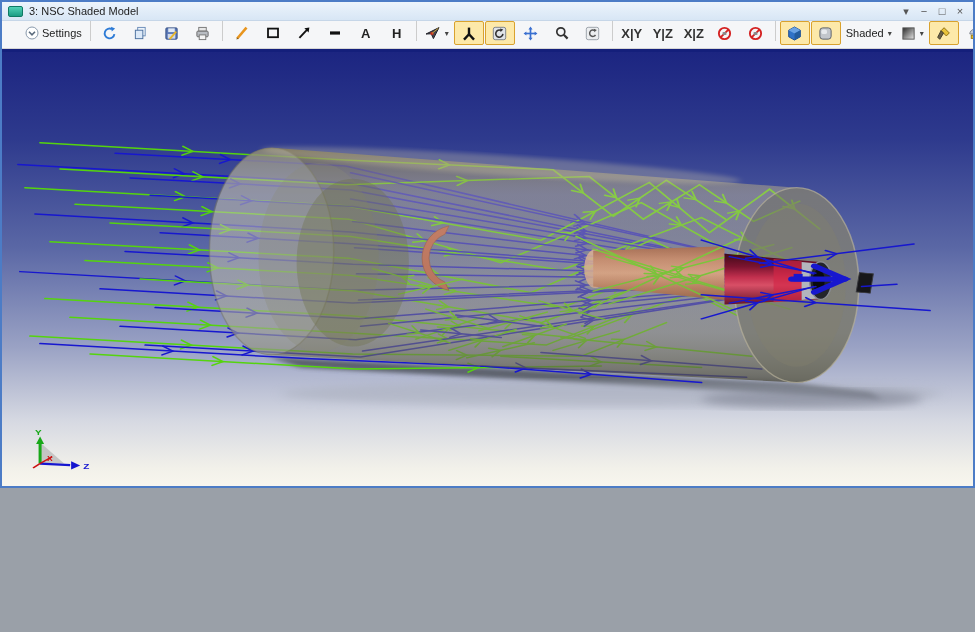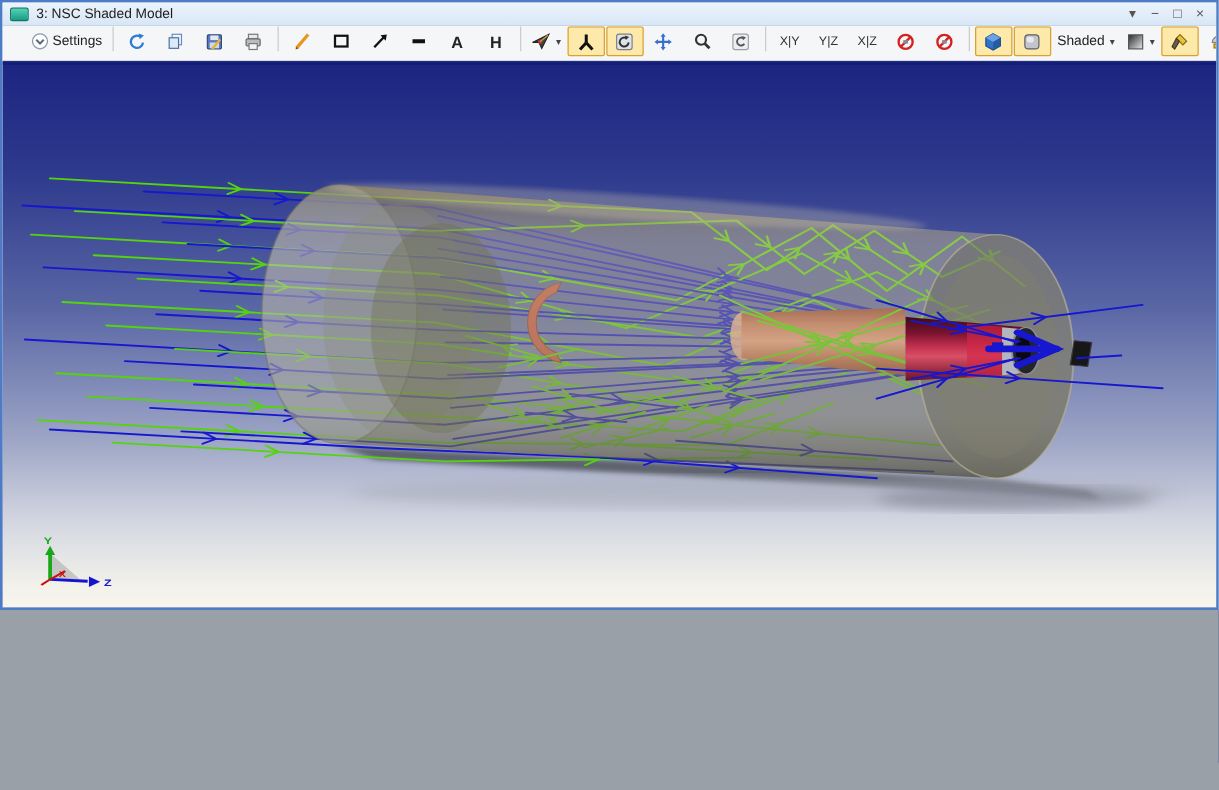--- a/index.html
+++ b/index.html
@@ -16,21 +16,21 @@
   .ctrl{width:18px;text-align:center;cursor:default;line-height:16px;}
   .toolbar{height:27px;flex:0 0 27px;background:#f5f6f8;border-bottom:1px solid #d6d6d6;
     display:flex;align-items:flex-start;padding:0 19px;gap:1px;overflow:hidden;}
   .tbtn{height:22px;min-width:22px;display:flex;align-items:center;justify-content:center;
     border:1px solid transparent;border-radius:2px;padding:0 3px;font-size:11px;color:#222;gap:3px;
     flex:0 0 auto;}
   .tbtn.active{background:#fde9a9;border-color:#d9a22e;}
   .tbtn .icn{display:flex;align-items:center;justify-content:center;}
   .tbtn .lbl{white-space:nowrap;}
   .tbtn .boldlbl{font-weight:bold;font-size:13px;}
-  .tbtn .smalllbl{font-weight:normal;font-size:10px;letter-spacing:0px;color:#333;}
+  .tbtn .smalllbl{font-weight:bold;font-size:13px;letter-spacing:0px;color:#333;}
   .tbtn .dd{font-size:8px;color:#444;margin-left:1px;}
   .tsep{width:1px;height:20px;background:#cccccc;margin:0 3px;flex:0 0 auto;}
   .viewport{flex:1;position:relative;border-top:3px solid #141f7b;background:#2a3686;}
   svg.scene{position:absolute;left:0;top:0;width:100%;height:100%;display:block;}
 </style>
 </head>
 <body>
 
 <div class="window">
 

